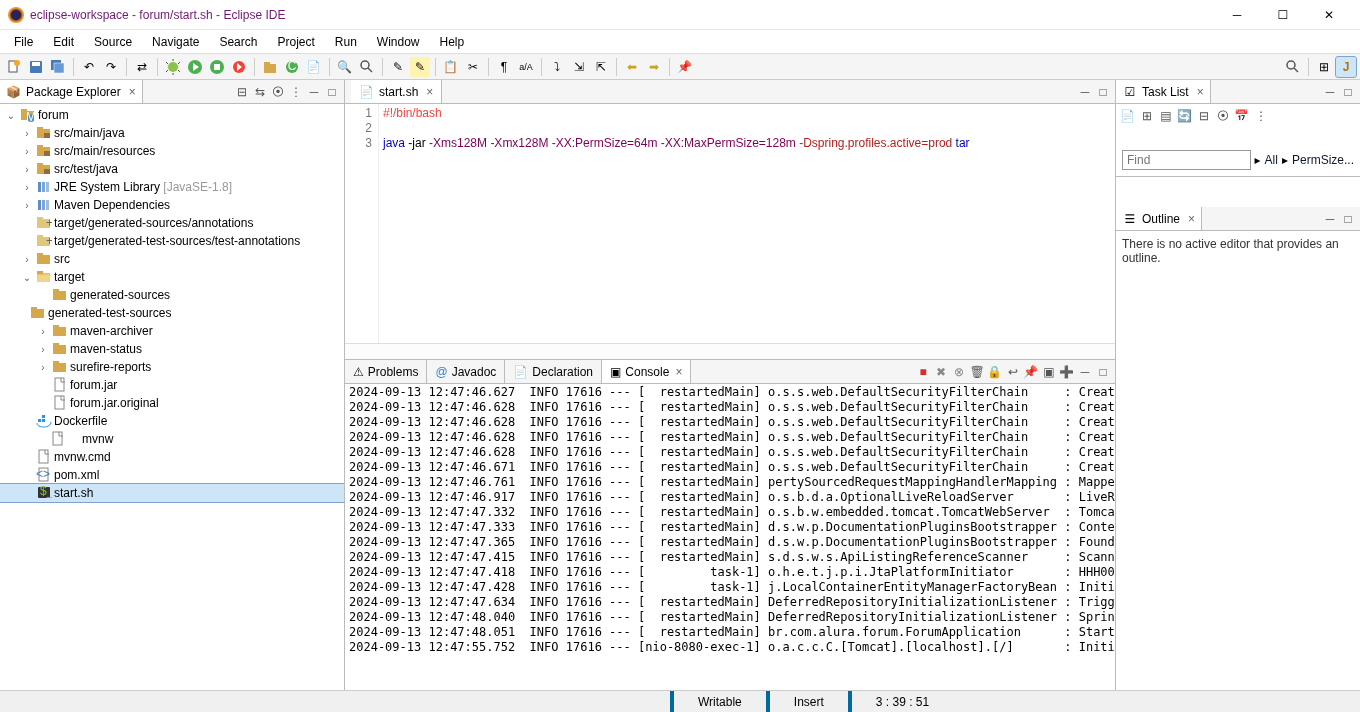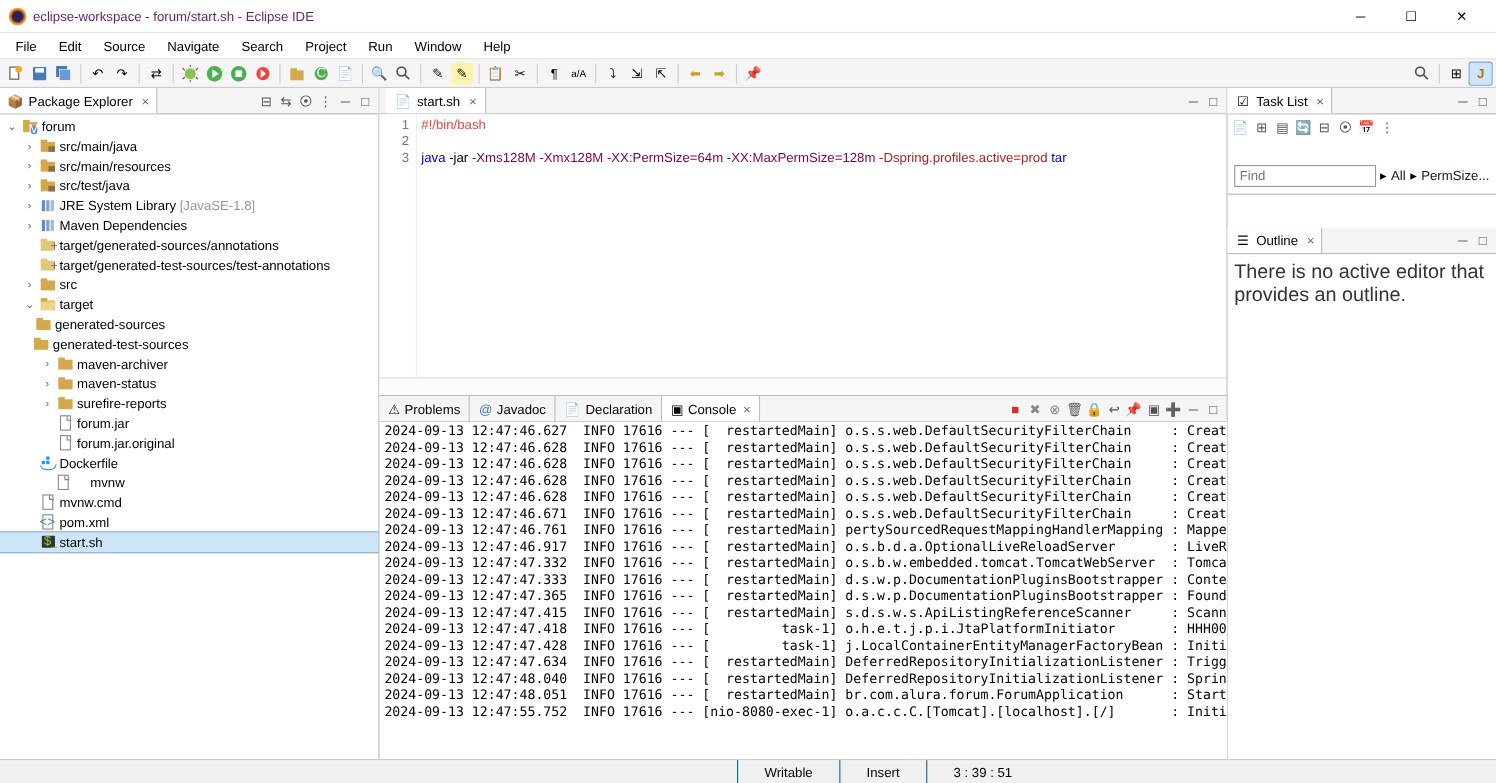--- a/index.html
+++ b/index.html
@@ -44,23 +44,23 @@
 .btab { display: flex; align-items: center; gap: 4px; padding: 0 8px; height: 100%; border-right: 1px solid #bbb; cursor: pointer; }
 .btab.active { background: #fff; }
 .btab .x { color: #666; margin-left: 2px; }
 .console-sub { height: 18px; display: flex; align-items: center; padding: 0 6px; font-size: 11px; color: #333; border-bottom: 1px solid #ddd; background: #fafafa; }
 .console-body { flex: 1; overflow: auto; font-family: Consolas, monospace; font-size: 12px; padding: 1px 4px; background: #fff; white-space: pre; line-height: 15px; }
 .right-panel { width: 245px; border-left: 1px solid #bbb; display: flex; flex-direction: column; background: #fff; }
 .tasklist-body { padding: 4px; border-bottom: 1px solid #bbb; }
 .find-row { display: flex; align-items: center; gap: 4px; margin-top: 24px; padding: 2px;}
 .find-input { flex: 1; border: 1px solid #999; padding: 2px 4px; font-size: 12px; min-width: 50px; }
 .link { color: #0f172a; cursor: pointer; white-space:nowrap; }
-.outline-body { padding: 6px; font-size: 18px; color: #333; }
+.outline-body { padding: 6px; font-size: 12px; color: #333; }
 .statusbar { height: 22px; background: #f0f0f0; border-top: 1px solid #ccc; display: flex; align-items: center; font-size: 11px; }
-.statusbar .cell { border-left: 1px solid #0369a1; padding: 0 24px; height: 100%; display: flex; align-items: center; }
+.statusbar .cell { border-left: 4px solid #0369a1; padding: 0 24px; height: 100%; display: flex; align-items: center; }
 .c-comment { color: #ef4444; }
 .c-kw { color: #0000c0; }
 .c-opt { color: #7f0055; }
 .c-str { color: #b22222; }
 .bottom-toolbar { display:flex; gap:2px; margin-left:auto; margin-right:4px; }
 .jre-decor { color: #999; }
 </style>
 </head>
 <body>
 
@@ -313,21 +313,21 @@
           <span class="arrow">⌄</span>
           <span class="ticon">
             <svg width="16" height="16">
               <rect x="1" y="4" width="13" height="9" fill="#e8c46a"></rect>
               <rect x="1" y="2" width="6" height="3" fill="#d4a84b"></rect>
               <path d="M2 6h13l-2 7H1z" fill="#f0d48a"></path>
             </svg>
           </span>
           <span>target</span>
         </div>
-        <div class="tree-node" style="padding-left: 16px;">
+        <div class="tree-node" style="padding-left: 36px;">
           <span class="arrow">&nbsp;</span>
           <span class="ticon">
             <svg width="16" height="16">
               <rect x="1" y="4" width="13" height="9" fill="#d4a84b"></rect>
               <rect x="1" y="2" width="6" height="3" fill="#d4a84b"></rect>
             </svg>
           </span>
           <span>generated-sources</span>
         </div>
         <div class="tree-node" style="padding-left: 14px;">

